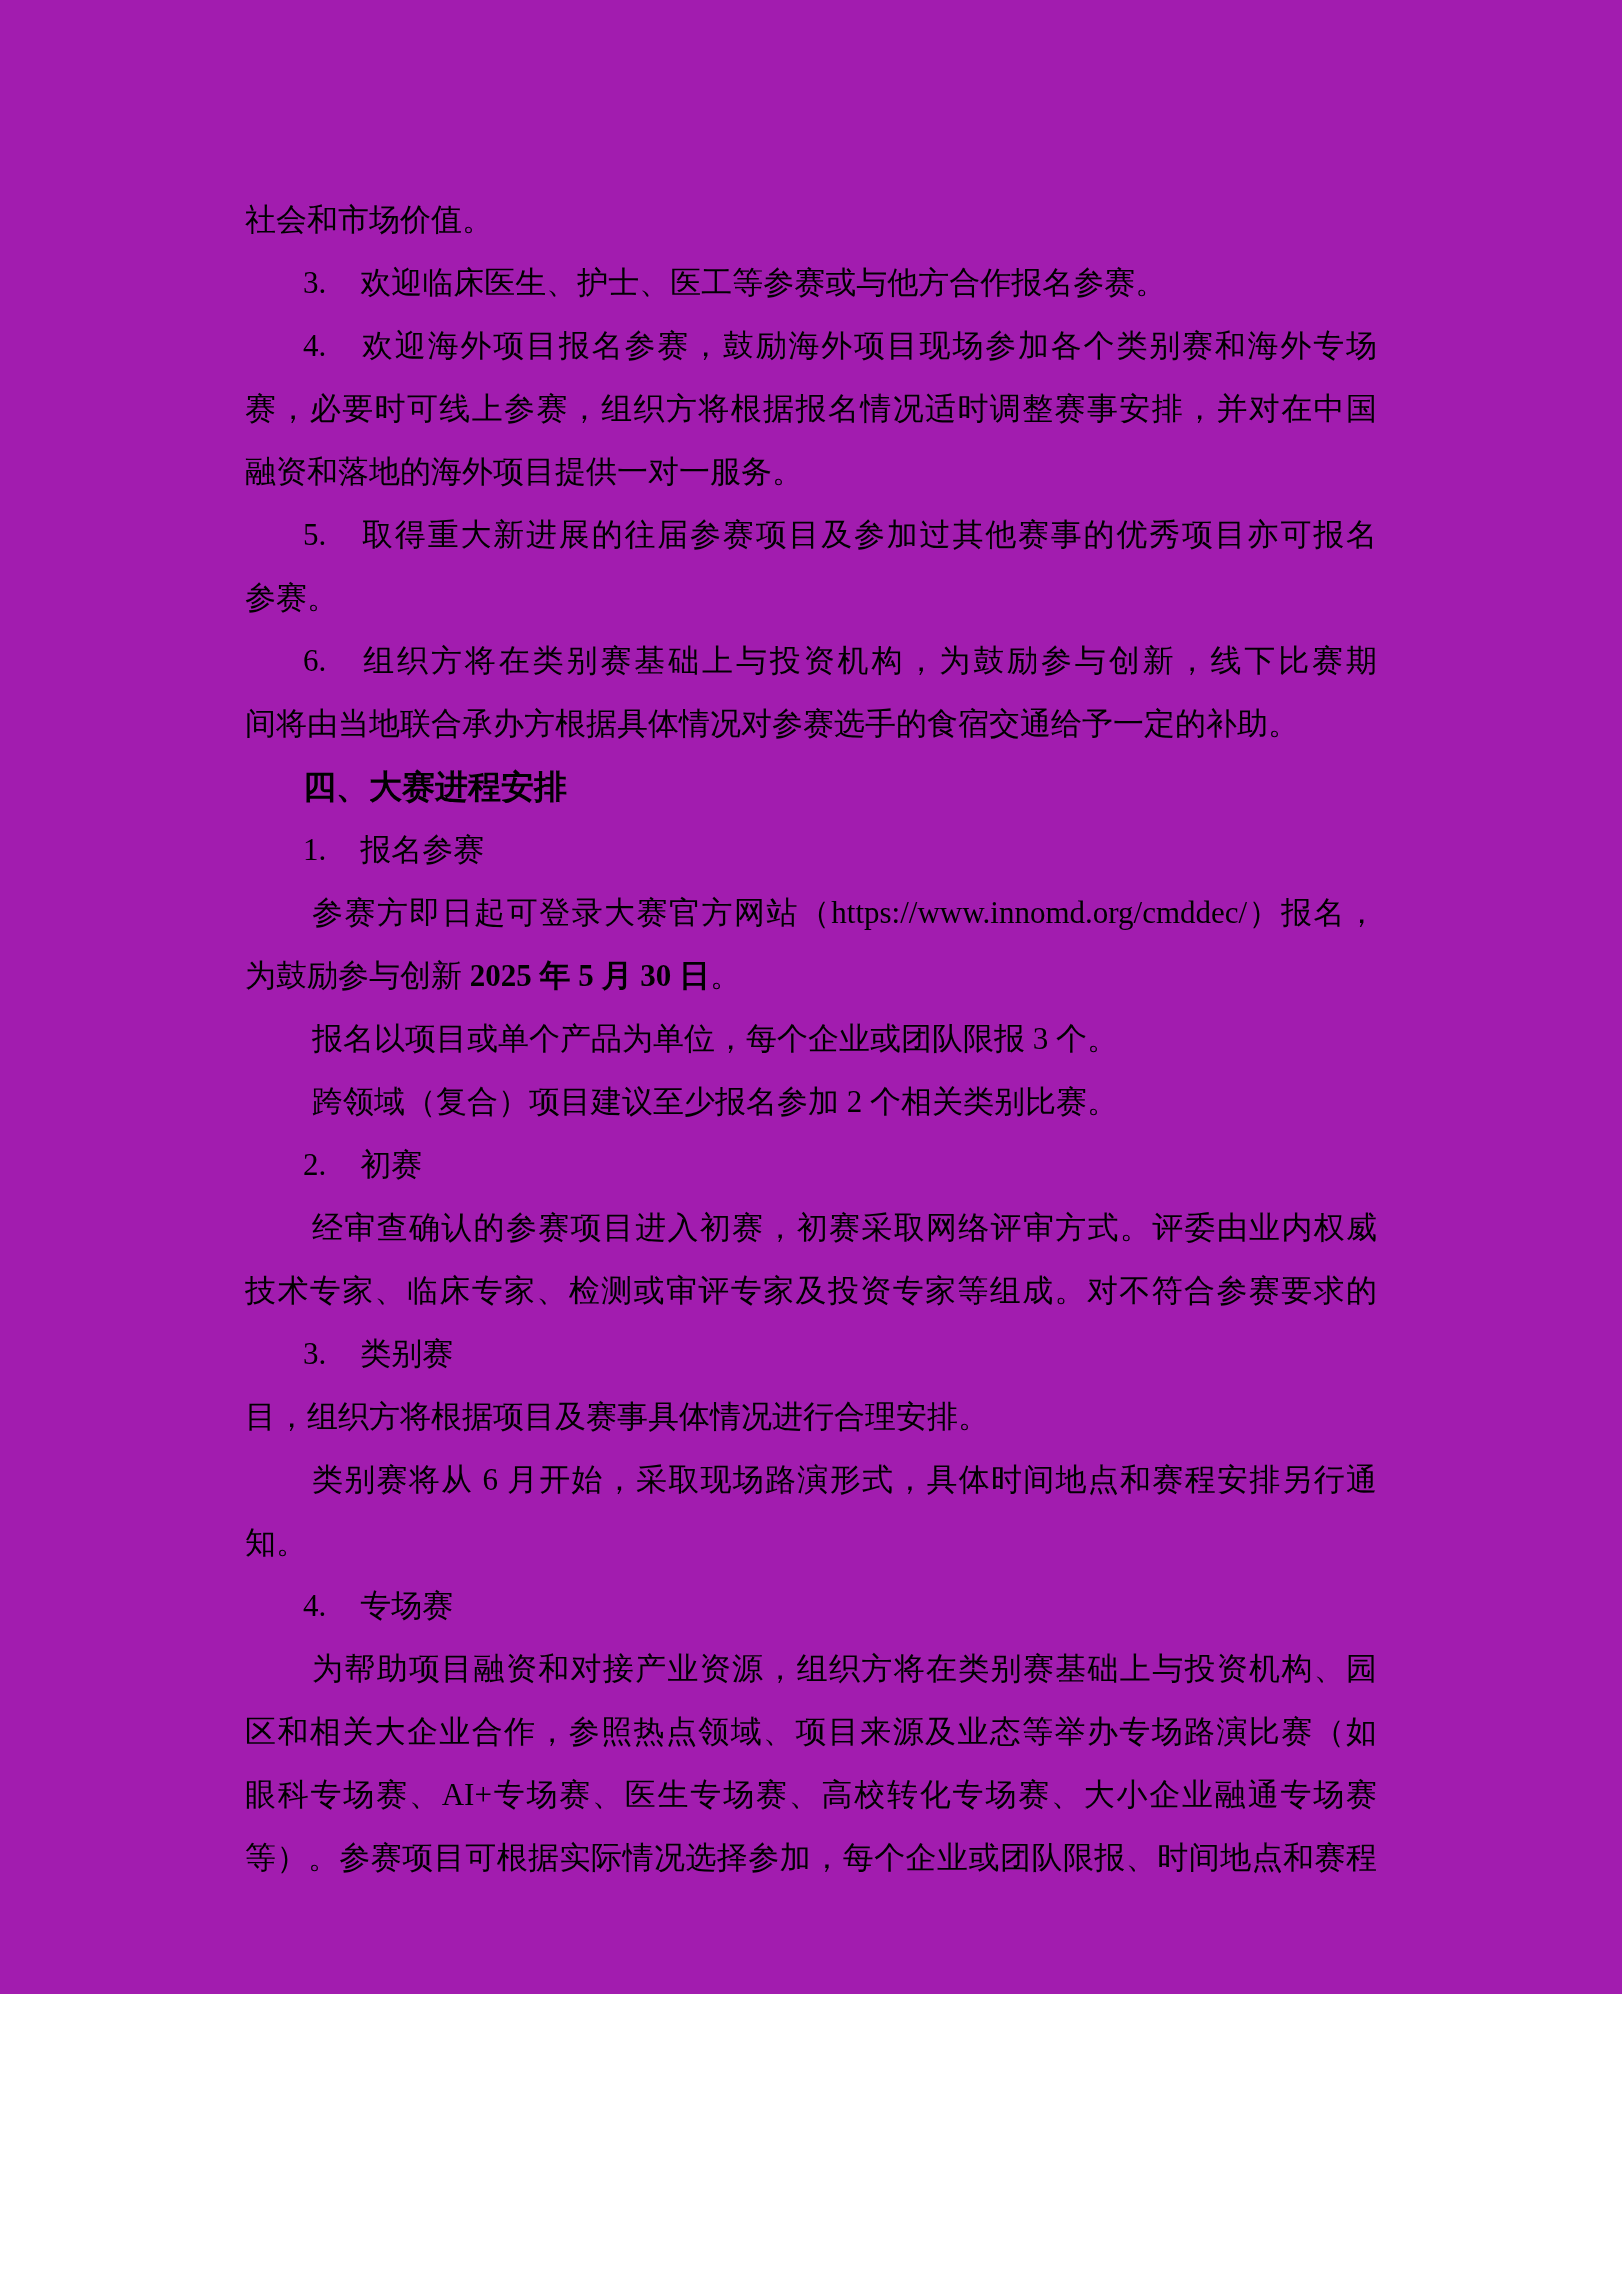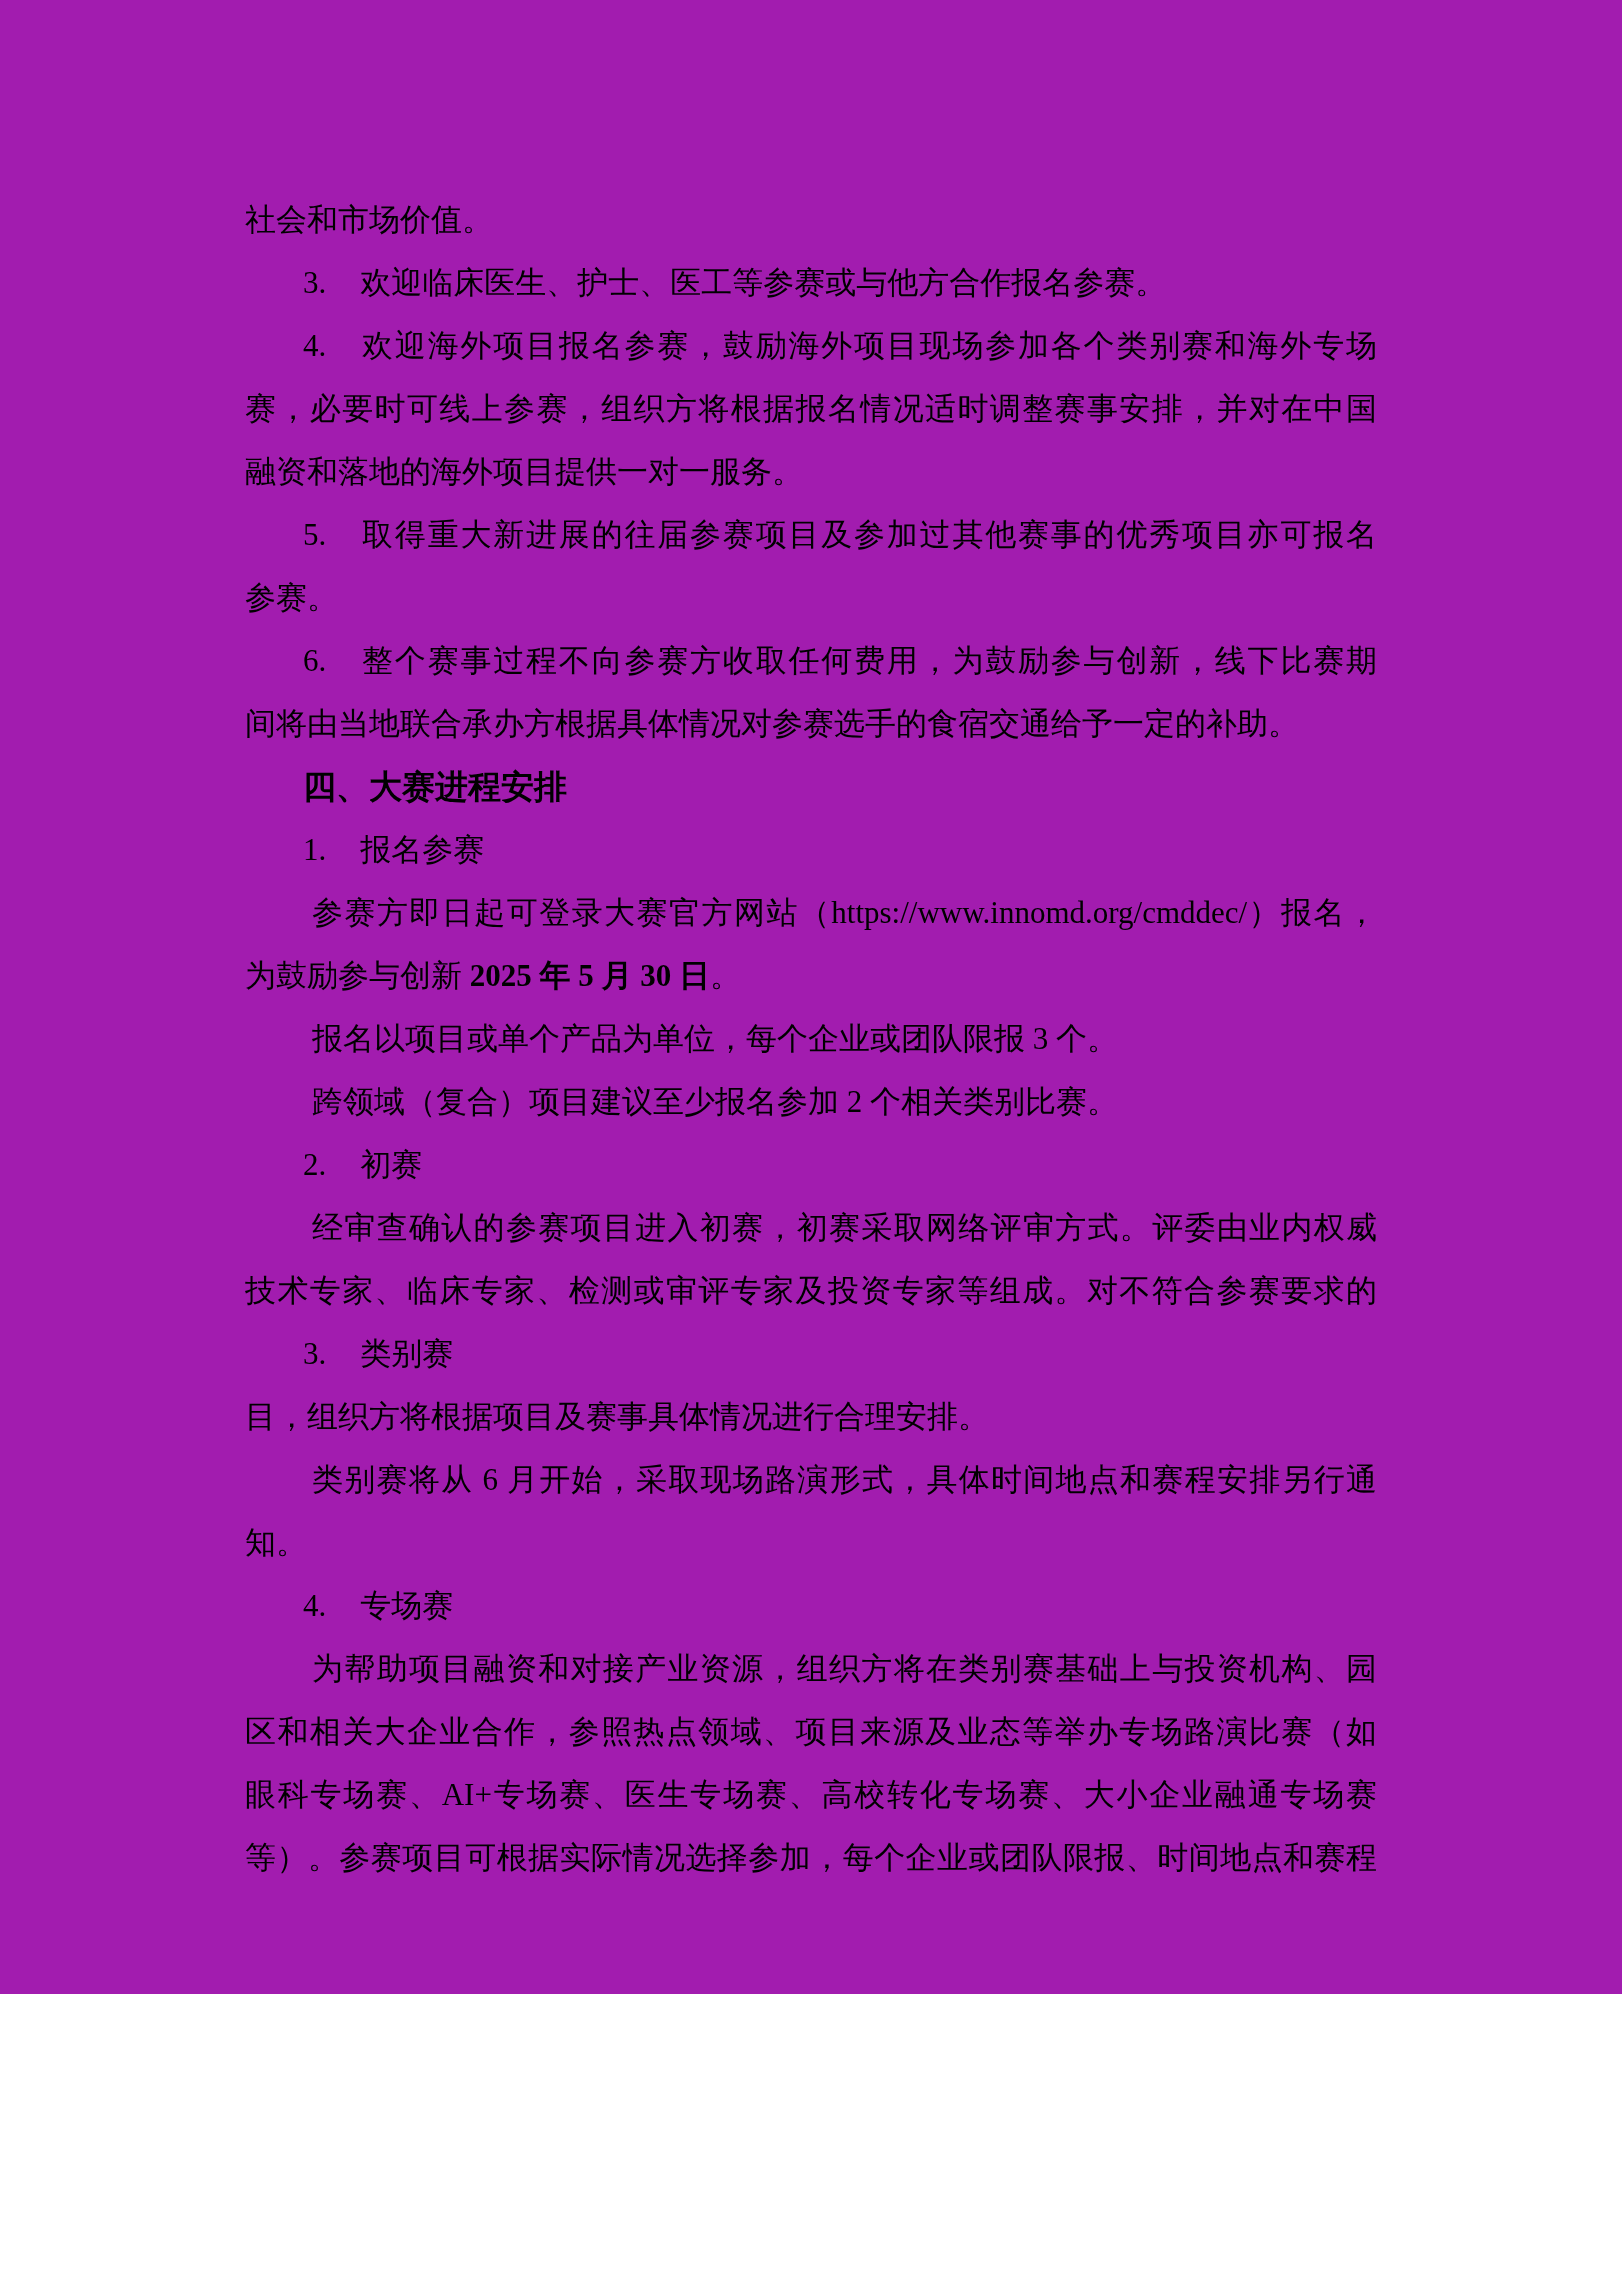--- a/index.html
+++ b/index.html
@@ -64,21 +64,21 @@
 
 <div class="page">
   <div class="content" id="doc-lines">
       <div class="line none"><span>社会和市场价值。</span></div>
       <div class="line item"><span class="num">3.</span><span>欢迎临床医生、护士、医工等参赛或与他方合作报名参赛。</span></div>
       <div class="line item j"><span class="num">4.</span><span>欢迎海外项目报名参赛，鼓励海外项目现场参加各个类别赛和海外专场</span></div>
       <div class="line none j"><span>赛，必要时可线上参赛，组织方将根据报名情况适时调整赛事安排，并对在中国</span></div>
       <div class="line none"><span>融资和落地的海外项目提供一对一服务。</span></div>
       <div class="line item j"><span class="num">5.</span><span>取得重大新进展的往届参赛项目及参加过其他赛事的优秀项目亦可报名</span></div>
       <div class="line none"><span>参赛。</span></div>
-      <div class="line item j"><span class="num">6.</span><span>整个赛事过程不向参赛方收取任何费用，为鼓励参与创新，线下比赛期</span></div>
+      <div class="line item j"><span class="num">6.</span><span>组织方将在类别赛基础上与投资机构，为鼓励参与创新，线下比赛期</span></div>
       <div class="line none"><span>间将由当地联合承办方根据具体情况对参赛选手的食宿交通给予一定的补助。</span></div>
       <div class="line item heading"><span>四、大赛进程安排</span></div>
       <div class="line item"><span class="num">1.</span><span>报名参赛</span></div>
       <div class="line para j"><span>参赛方即日起可登录大赛官方网站（https://www.innomd.org/cmddec/）报名，</span></div>
       <div class="line none"><span>为鼓励参与创新 </span><span class="b">2025 年 5 月 30 日</span><span>。</span></div>
       <div class="line para"><span>报名以项目或单个产品为单位，每个企业或团队限报 3 个。</span></div>
       <div class="line para"><span>跨领域（复合）项目建议至少报名参加 2 个相关类别比赛。</span></div>
       <div class="line item"><span class="num">2.</span><span>初赛</span></div>
       <div class="line para j"><span>经审查确认的参赛项目进入初赛，初赛采取网络评审方式。评委由业内权威</span></div>
       <div class="line none j"><span>技术专家、临床专家、检测或审评专家及投资专家等组成。对不符合参赛要求的</span></div>

